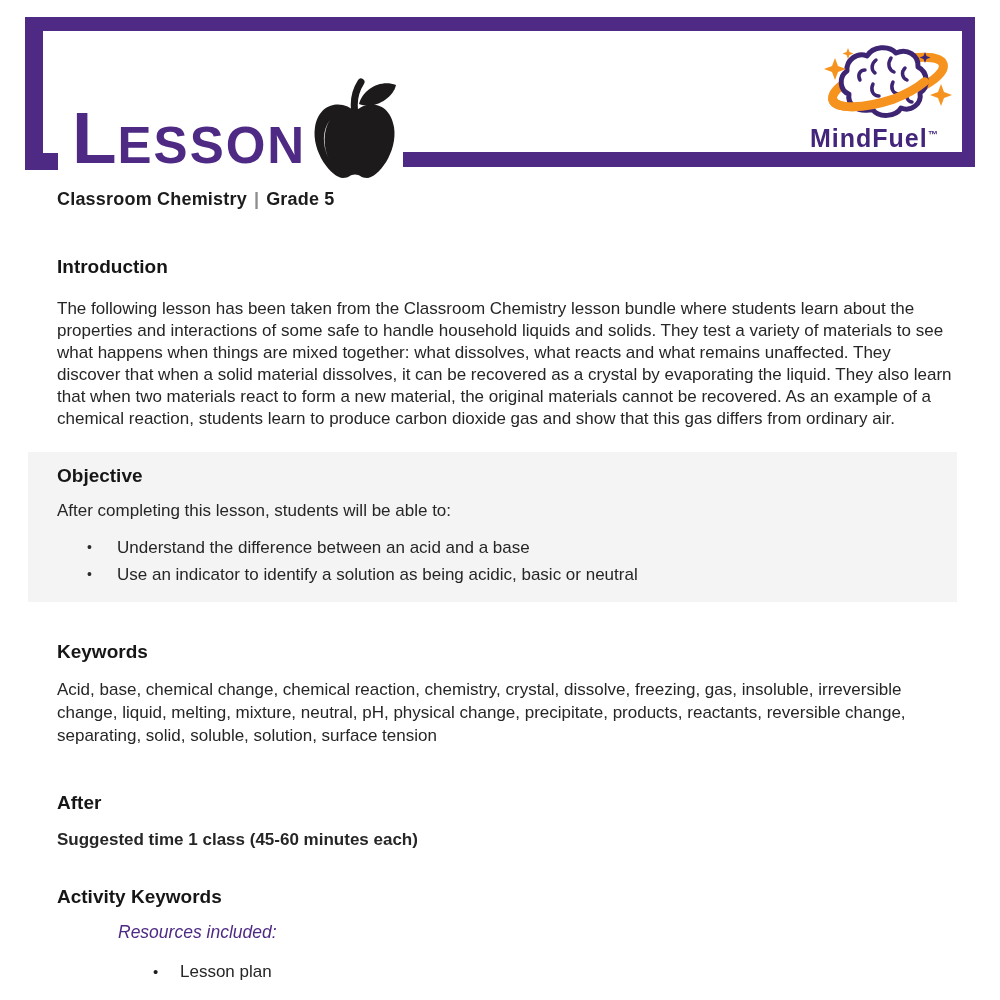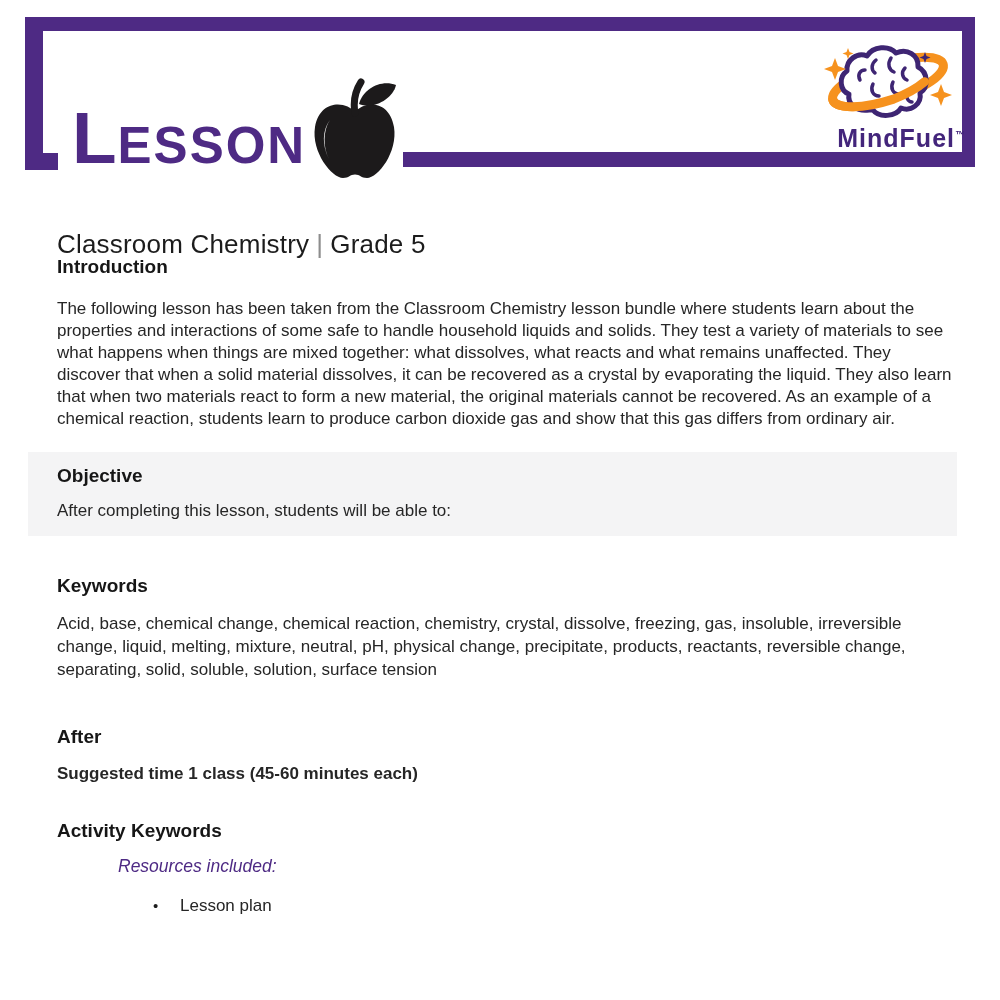--- a/index.html
+++ b/index.html
@@ -32,34 +32,33 @@
     position:absolute;left:72px;top:101px;
     display:flex;align-items:baseline;
     color:var(--purple);font-weight:bold;line-height:1;
     letter-spacing:1px;
   }
   .lesson-initial{font-size:73px;}
   .lesson-rest{font-size:51px;letter-spacing:2px;}
 
   .apple{position:absolute;left:306px;top:78px;width:96px;height:104px;}
 
-  .brand{position:absolute;left:810px;top:40px;width:156px;text-align:right;}
+  .brand{position:absolute;left:810px;top:40px;width:156px;text-align:left;}
   .brand svg{display:block;margin:0 auto;}
   .brand-name{
     display:inline-block;margin-top:2px;
     font-size:25px;font-weight:bold;color:#43257b;
     letter-spacing:1px;
   }
   .brand-tm{font-size:10px;vertical-align:super;font-weight:bold;color:#43257b;}
 
   .page-title{
     position:absolute;left:57px;top:189px;
-    font-size:26px;font-weight:normal;color:#1c1c1c;
+    font-size:18px;font-weight:bold;color:#1c1c1c;
     letter-spacing:0.2px;
-    margin-top:40px;
   }
   .title-sep{color:#8d8d8d;padding:0 7px;}
 
   
   .content{
     position:absolute;left:0;top:0;width:1000px;
     padding:255px 43px 0 57px;
   }
   .section-heading{
     font-size:19px;font-weight:bold;color:var(--head);
@@ -161,20 +160,24 @@
   </div>
 
   <div class="content">
 
     <h2 class="section-heading">Introduction</h2>
     <p class="body-text intro-body">The following lesson has been taken from the Classroom Chemistry lesson bundle where students learn about the properties and interactions of some safe to handle household liquids and solids. They test a variety of materials to see what happens when things are mixed together: what dissolves, what reacts and what remains unaffected. They discover that when a solid material dissolves, it can be recovered as a crystal by evaporating the liquid. They also learn that when two materials react to form a new material, the original materials cannot be recovered. As an example of a chemical reaction, students learn to produce carbon dioxide gas and show that this gas differs from ordinary air.</p>
 
     <div class="objective-box">
       <h2 class="section-heading">Objective</h2>
       <p class="objective-lead">After completing this lesson, students will be able to:</p>
+      <ul class="bullet-list">
+        <li>Understand the difference between an acid and a base</li>
+        <li>Use an indicator to identify a solution as being acidic, basic or neutral</li>
+      </ul>
     </div>
 
     <h2 class="section-heading keywords-heading">Keywords</h2>
     <p class="body-text keywords-body">Acid, base, chemical change, chemical reaction, chemistry, crystal, dissolve, freezing, gas, insoluble, irreversible change, liquid, melting, mixture, neutral, pH, physical change, precipitate, products, reactants, reversible change, separating, solid, soluble, solution, surface tension</p>
 
     <h2 class="section-heading time-heading">After</h2>
     <p class="body-text time-body">Suggested time 1 class (45-60 minutes each)</p>
 
     <h2 class="section-heading materials-heading">Activity Keywords</h2>
     <p class="resources-label">Resources included:</p>

